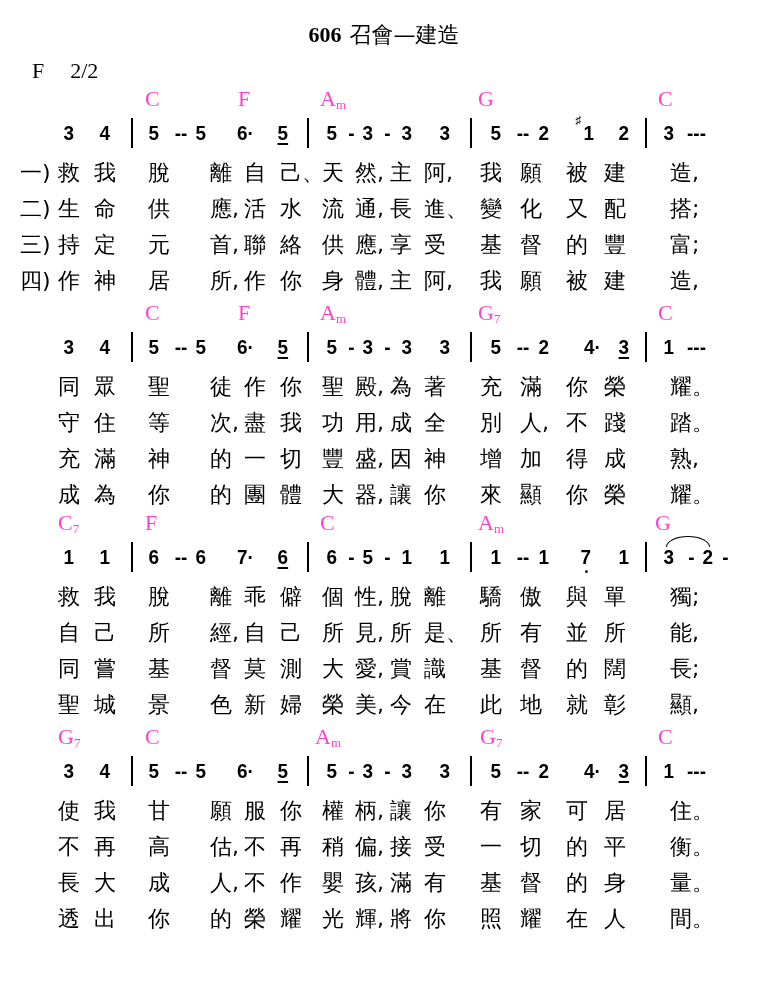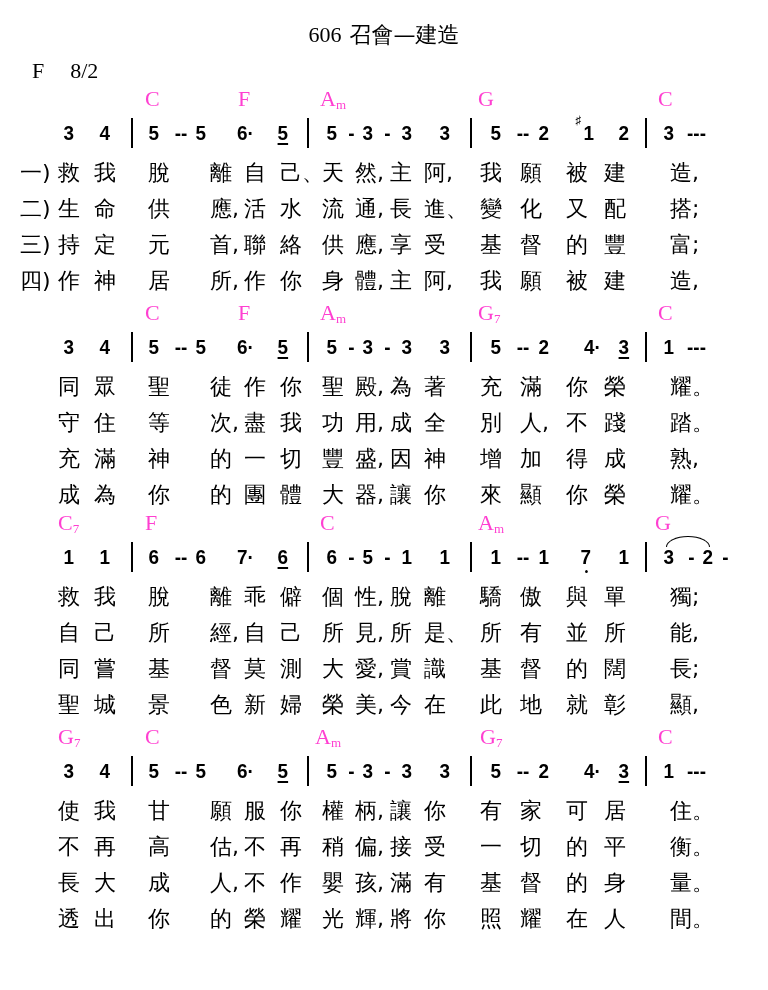--- a/index.html
+++ b/index.html
@@ -1,20 +1,20 @@
 <!DOCTYPE html>
 <html><head>
 <meta charset="utf-8">
 <style>
   html, body { margin:0; padding:0; background:#ffffff; }
   body { width:768px; height:990px; position:relative; overflow:hidden;
          font-family:"DejaVu Sans", sans-serif; color:#000; }
   .title { position:absolute; top:20px; left:0; width:768px; text-align:center;
            font-size:22px; font-weight:bold; }
-  .title .num { font-family:"Liberation Serif", serif; font-weight:normal; }
+  .title .num { font-family:"Liberation Serif", serif; font-weight:bold; }
   .title .name { font-family:"DejaVu Sans", sans-serif; font-weight:normal; margin-left:8px; }
   .keysig { position:absolute; top:58px; left:32px; font-family:"Liberation Serif", serif;
             font-size:22px; }
   .keysig .meter { margin-left:26px; }
   .system { position:absolute; left:0; width:768px; }
   .chord { position:absolute; font-family:"Liberation Serif", serif; font-size:22px;
            color:#ff3fd1; line-height:1; }
   .chord sub { font-size:13px; vertical-align:-3px; }
   .notes { position:absolute; left:0; width:768px; height:30px; }
   .note { position:absolute; font-family:"Liberation Sans", sans-serif; font-size:21px;
@@ -31,21 +31,21 @@
          line-height:1; font-weight:normal; }
   .vlabel { position:absolute; font-size:22px; line-height:1; }
 </style>
 </head>
 <body>
 
 <div class="title">
   <span class="num">606</span><span class="name">召會—建造</span>
 </div>
 <div class="keysig">
-  <span>F</span><span class="meter">8/2</span>
+  <span>F</span><span class="meter">2/2</span>
 </div>
 
 <div id="score">
     <div class="system" style="top: 88px;">
       <span class="chord" style="left: 145px; top: 0px;"><span>C</span></span>
       <span class="chord" style="left: 238px; top: 0px;"><span>F</span></span>
       <span class="chord" style="left: 320px; top: 0px;"><span>A</span><sub>m</sub></span>
       <span class="chord" style="left: 478px; top: 0px;"><span>G</span></span>
       <span class="chord" style="left: 658px; top: 0px;"><span>C</span></span>
       <div class="notes" style="top: 34px;">

